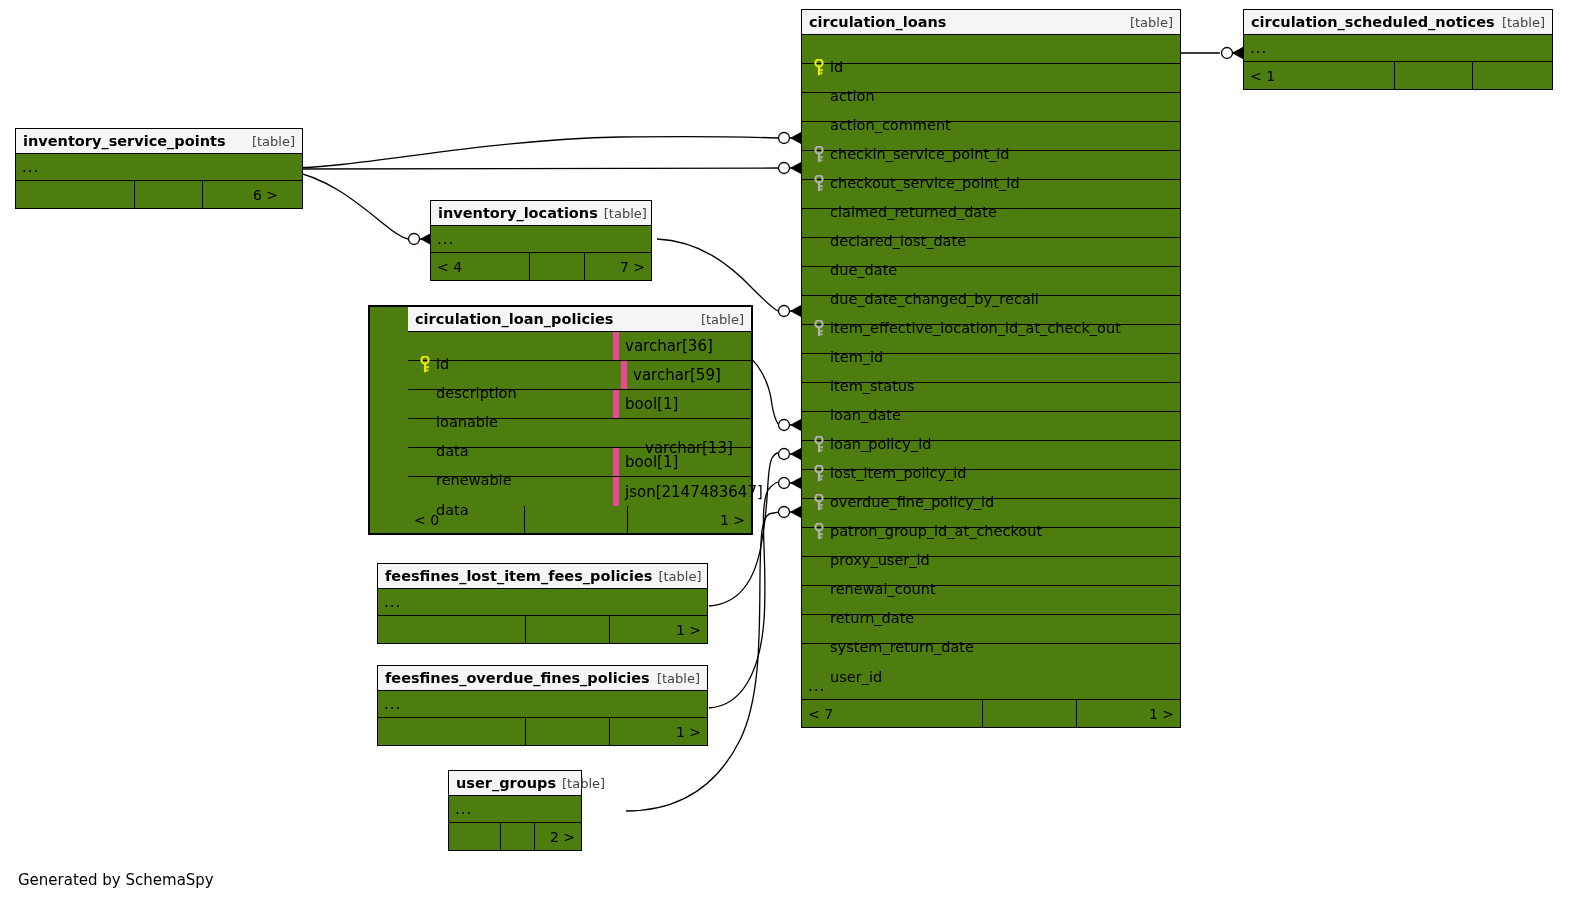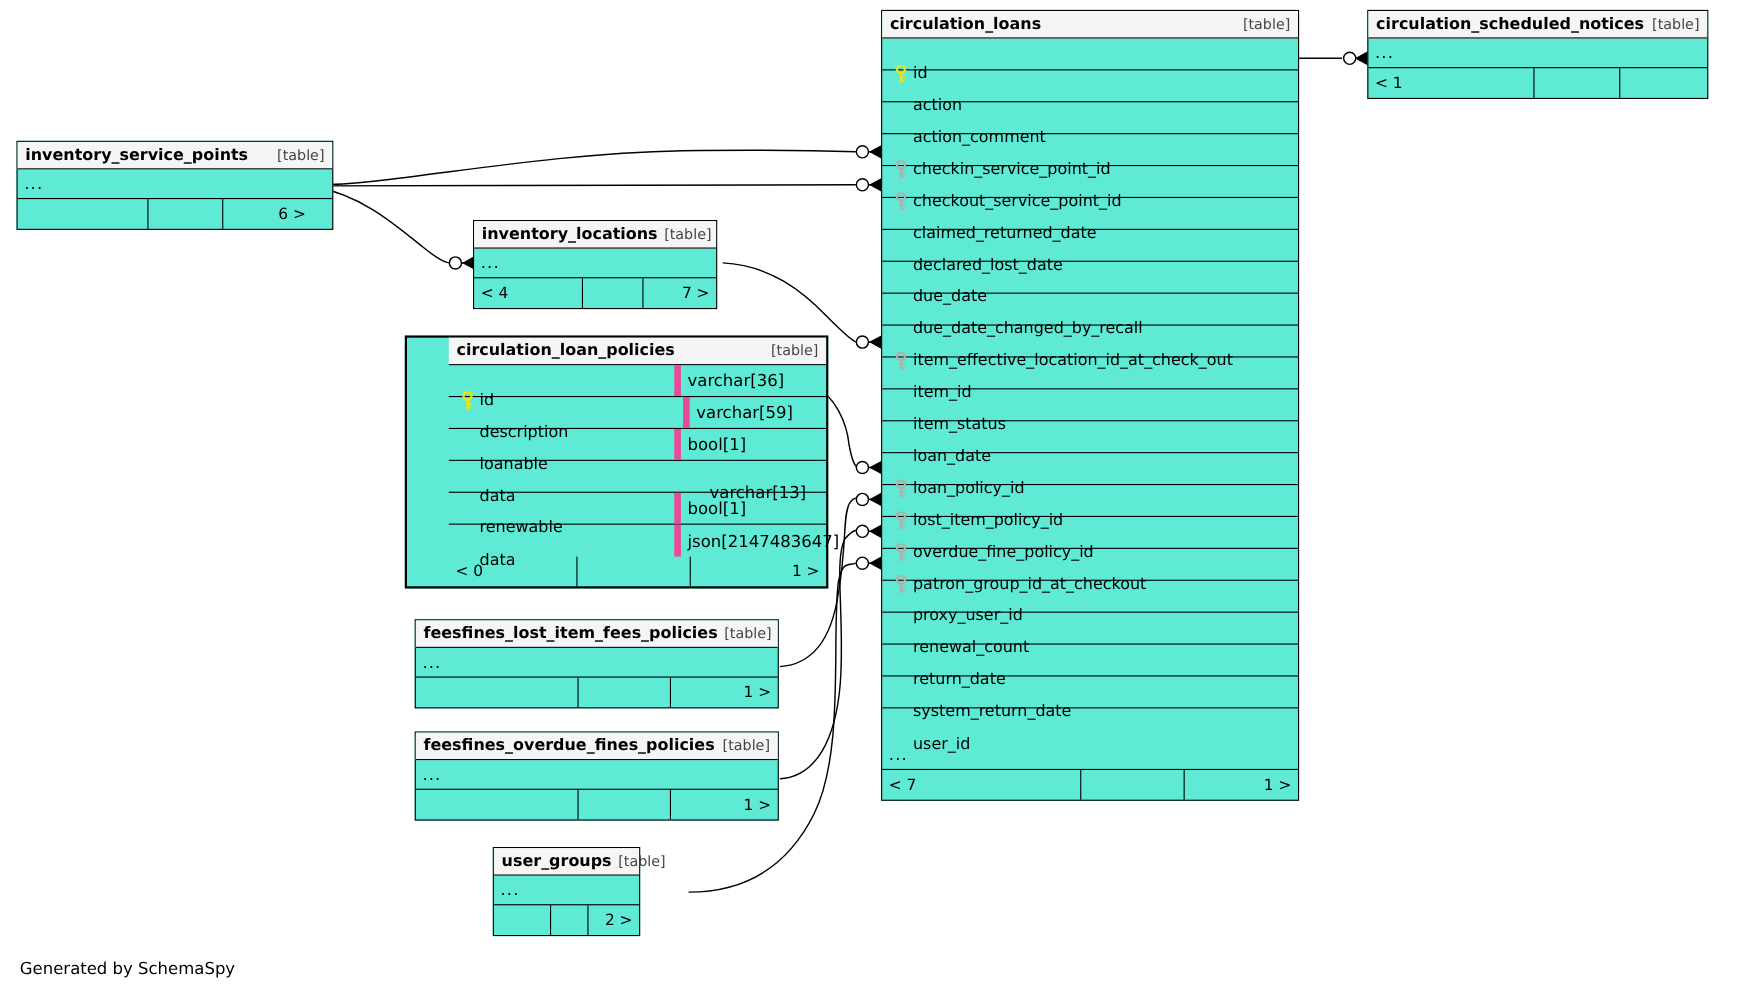--- a/index.html
+++ b/index.html
@@ -18,21 +18,21 @@
   svg.edges {
     position: absolute;
     left: 0;
     top: 0;
     width: 1593px;
     height: 915px;
     pointer-events: none;
   }
   .table-box {
     position: absolute;
-    background: #5eead4;
+    background: #4d7c0f;
     border: 1px solid #000000;
     box-sizing: border-box;
     z-index: 5;
   }
   .table-box.emphasis {
     border: 2px solid #000000;
   }
   .tbl-title {
     background: #f5f5f5;
     border-bottom: 1px solid #000000;

